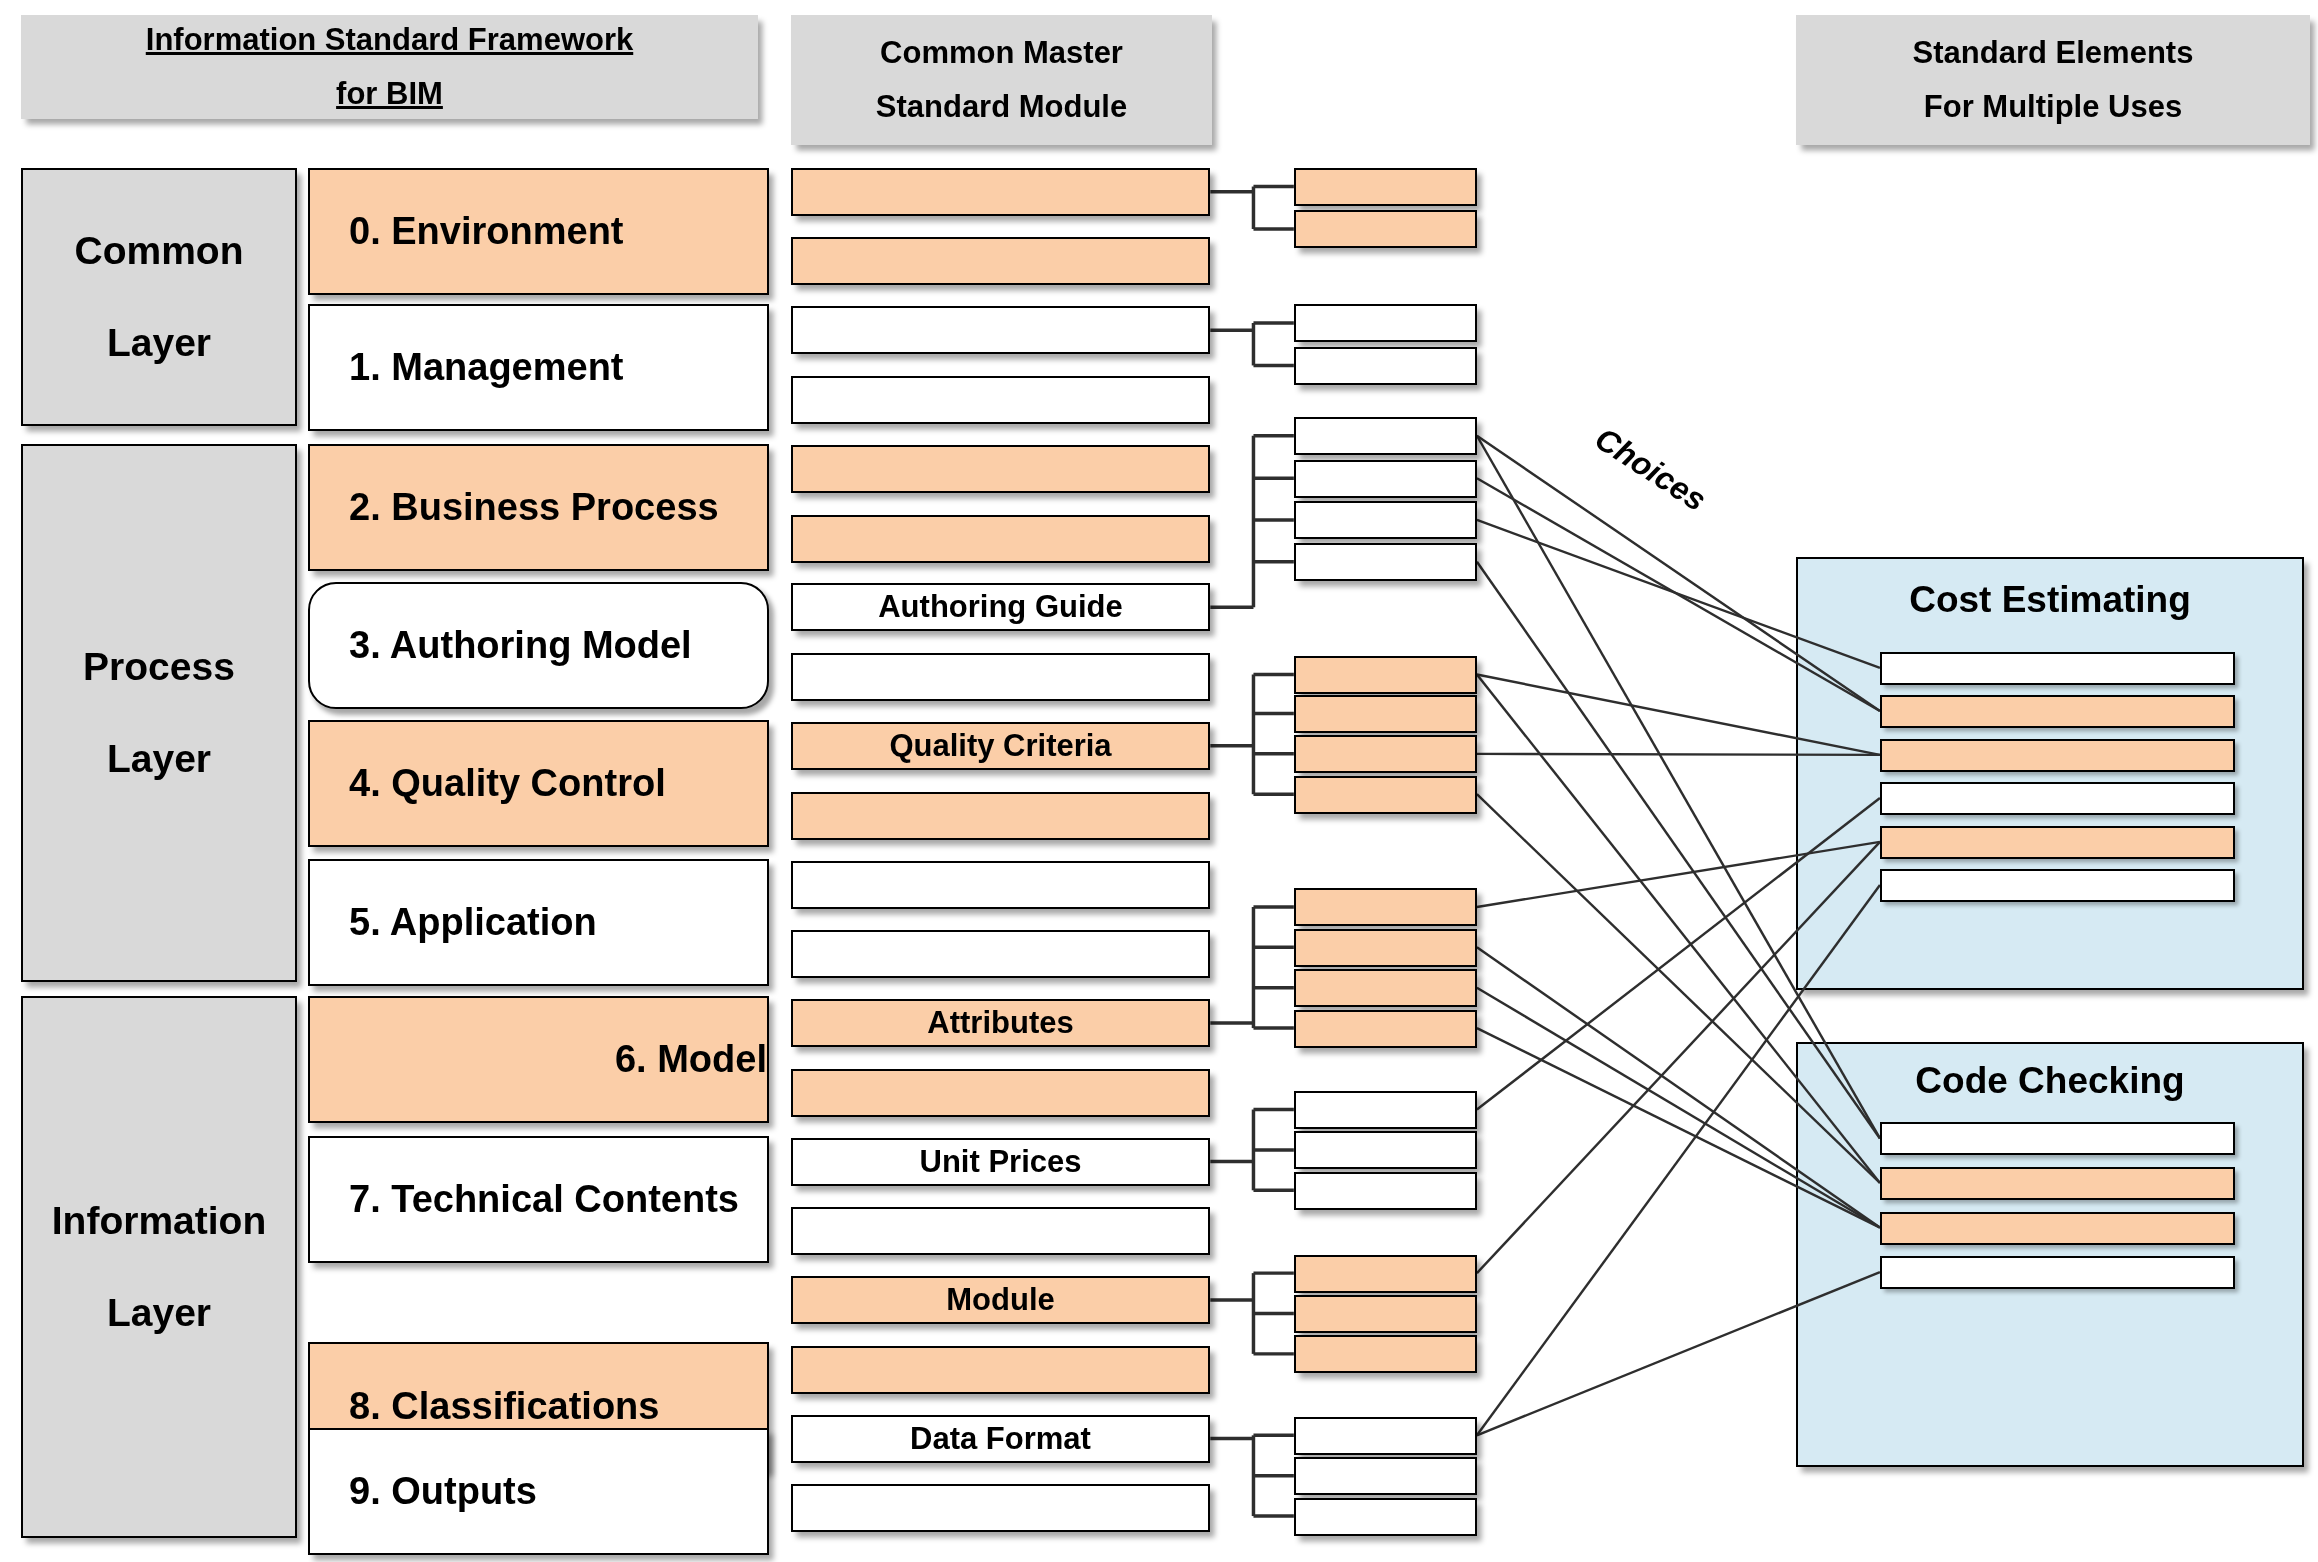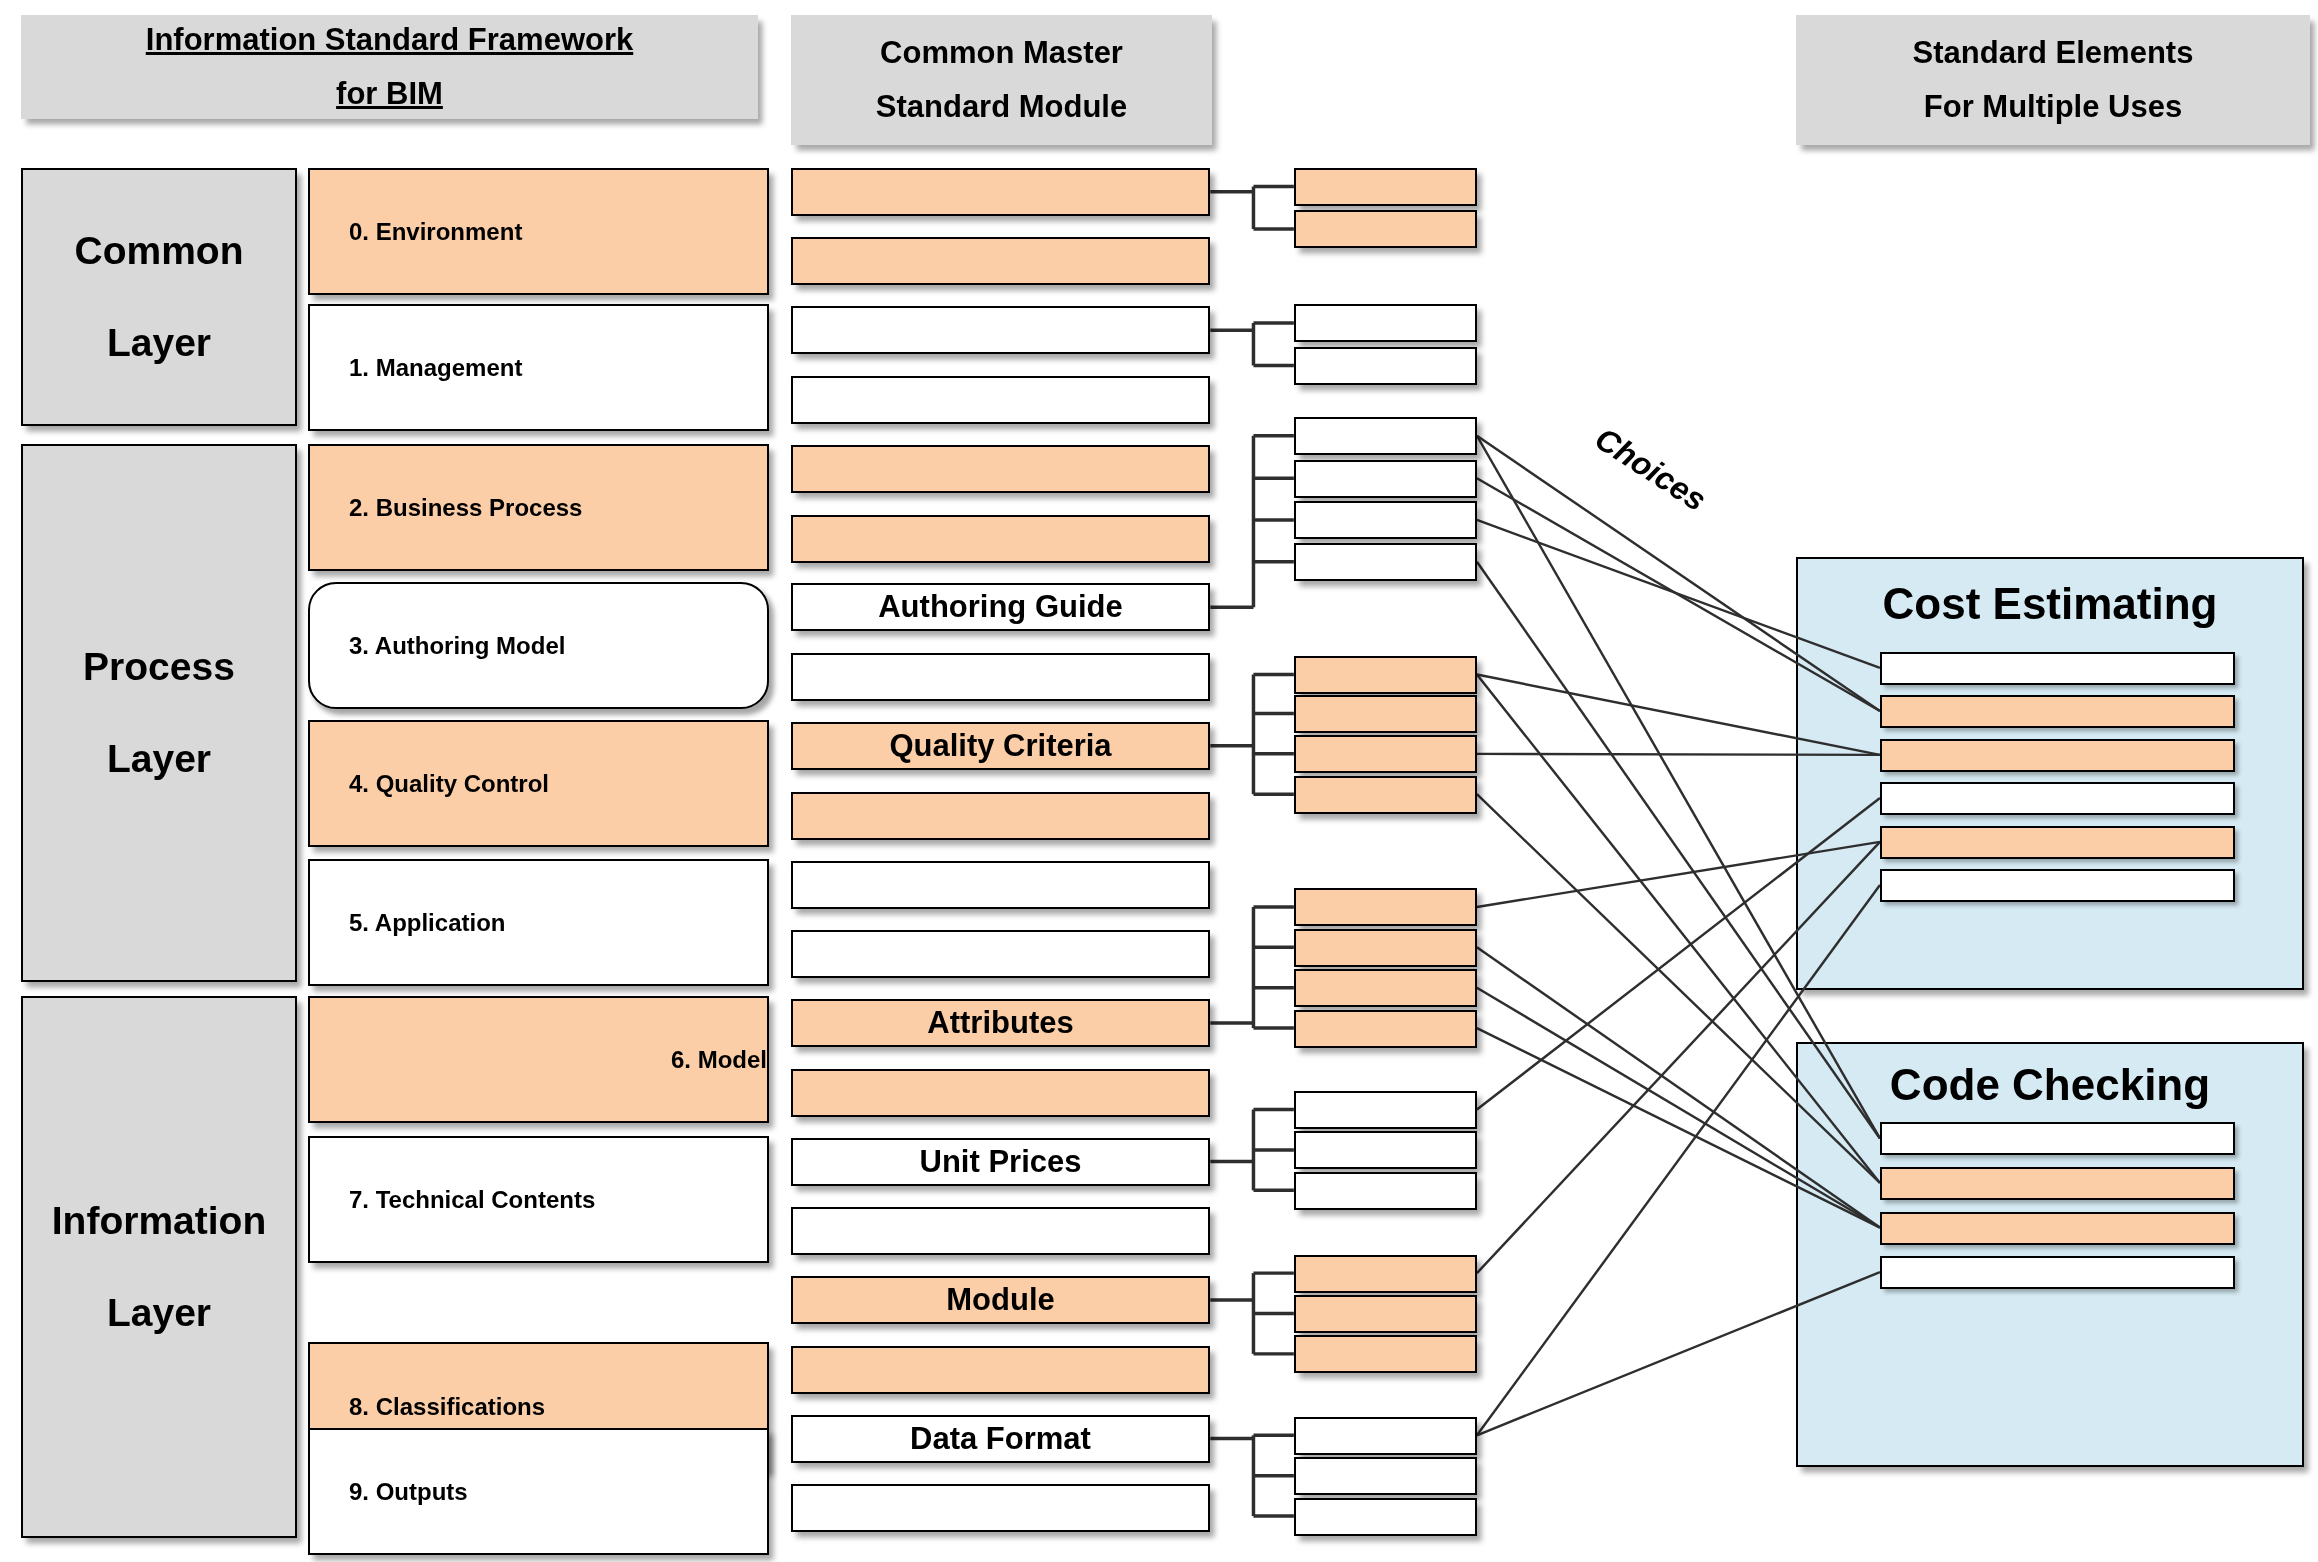--- a/index.html
+++ b/index.html
@@ -12,24 +12,24 @@
   .box{position:absolute;box-sizing:border-box;border:2.8px solid #000;z-index:3;}
   .shadow{box-shadow:4.9px 5.6px 5.6px rgba(0,0,0,0.35);}
   .header-box{
     background:#d9d9d9;display:flex;flex-direction:column;justify-content:center;
     align-items:center;font-size:31px;line-height:1.75;text-align:center;z-index:3;
   }
   .layer-box{
     background:#d9d9d9;display:flex;flex-direction:column;justify-content:center;
     align-items:center;font-size:39px;line-height:2.35;text-align:center;z-index:3;
   }
-  .frow{display:flex;align-items:center;padding-left:39px;font-size:24px;}
+  .frow{display:flex;align-items:center;padding-left:39px;font-size:38px;}
   .mid{display:flex;align-items:center;justify-content:center;font-size:31px;}
   .use-container{position:absolute;box-sizing:border-box;border:2.8px solid #000;background:#d6eaf3;z-index:1;}
-  .use-title{position:absolute;z-index:3;font-size:44px;text-align:center;}
+  .use-title{position:absolute;z-index:3;font-size:37px;text-align:center;}
   .use-row{position:absolute;box-sizing:border-box;border:2.1px solid #000;z-index:3;box-shadow:3.5px 4.2px 4.2px rgba(0,0,0,0.30);}
   #connector-layer{position:absolute;left:0;top:0;z-index:2;}
   #choices{
     position:absolute;z-index:4;font-size:32px;font-style:italic;font-weight:bold;
     transform:rotate(33deg);text-align:center;
   }
 </style>
 </head>
 <body>
 

